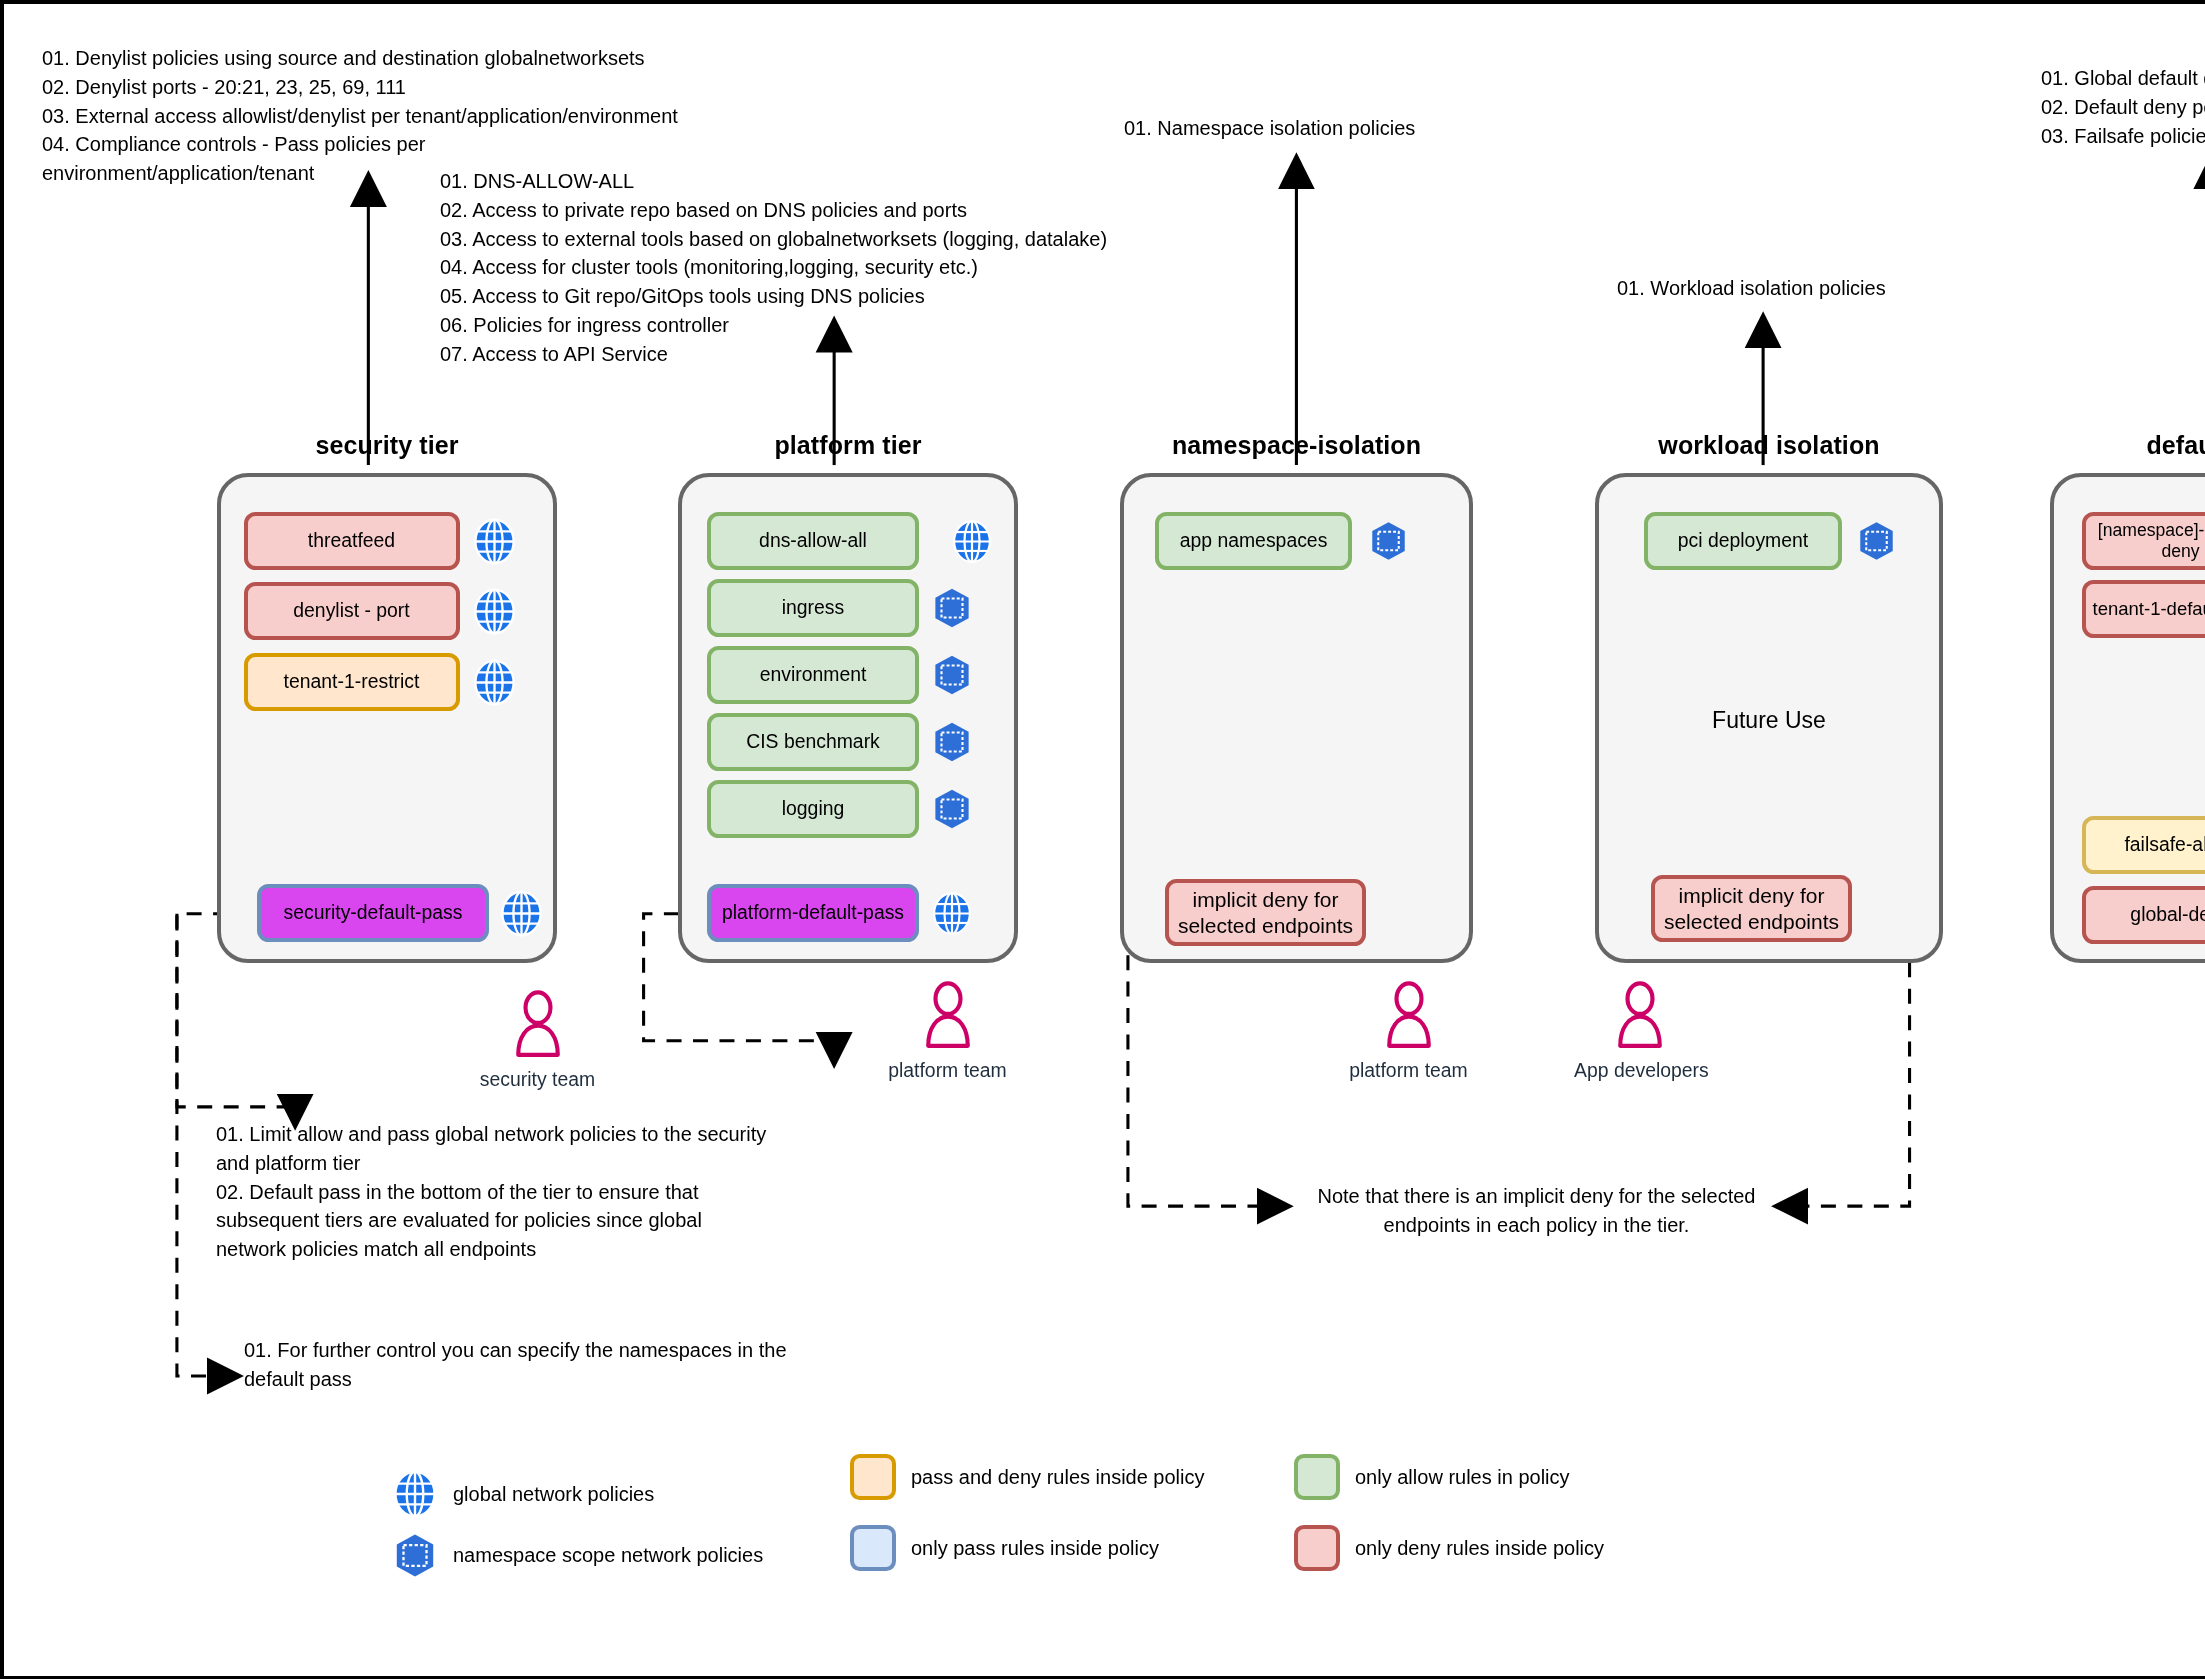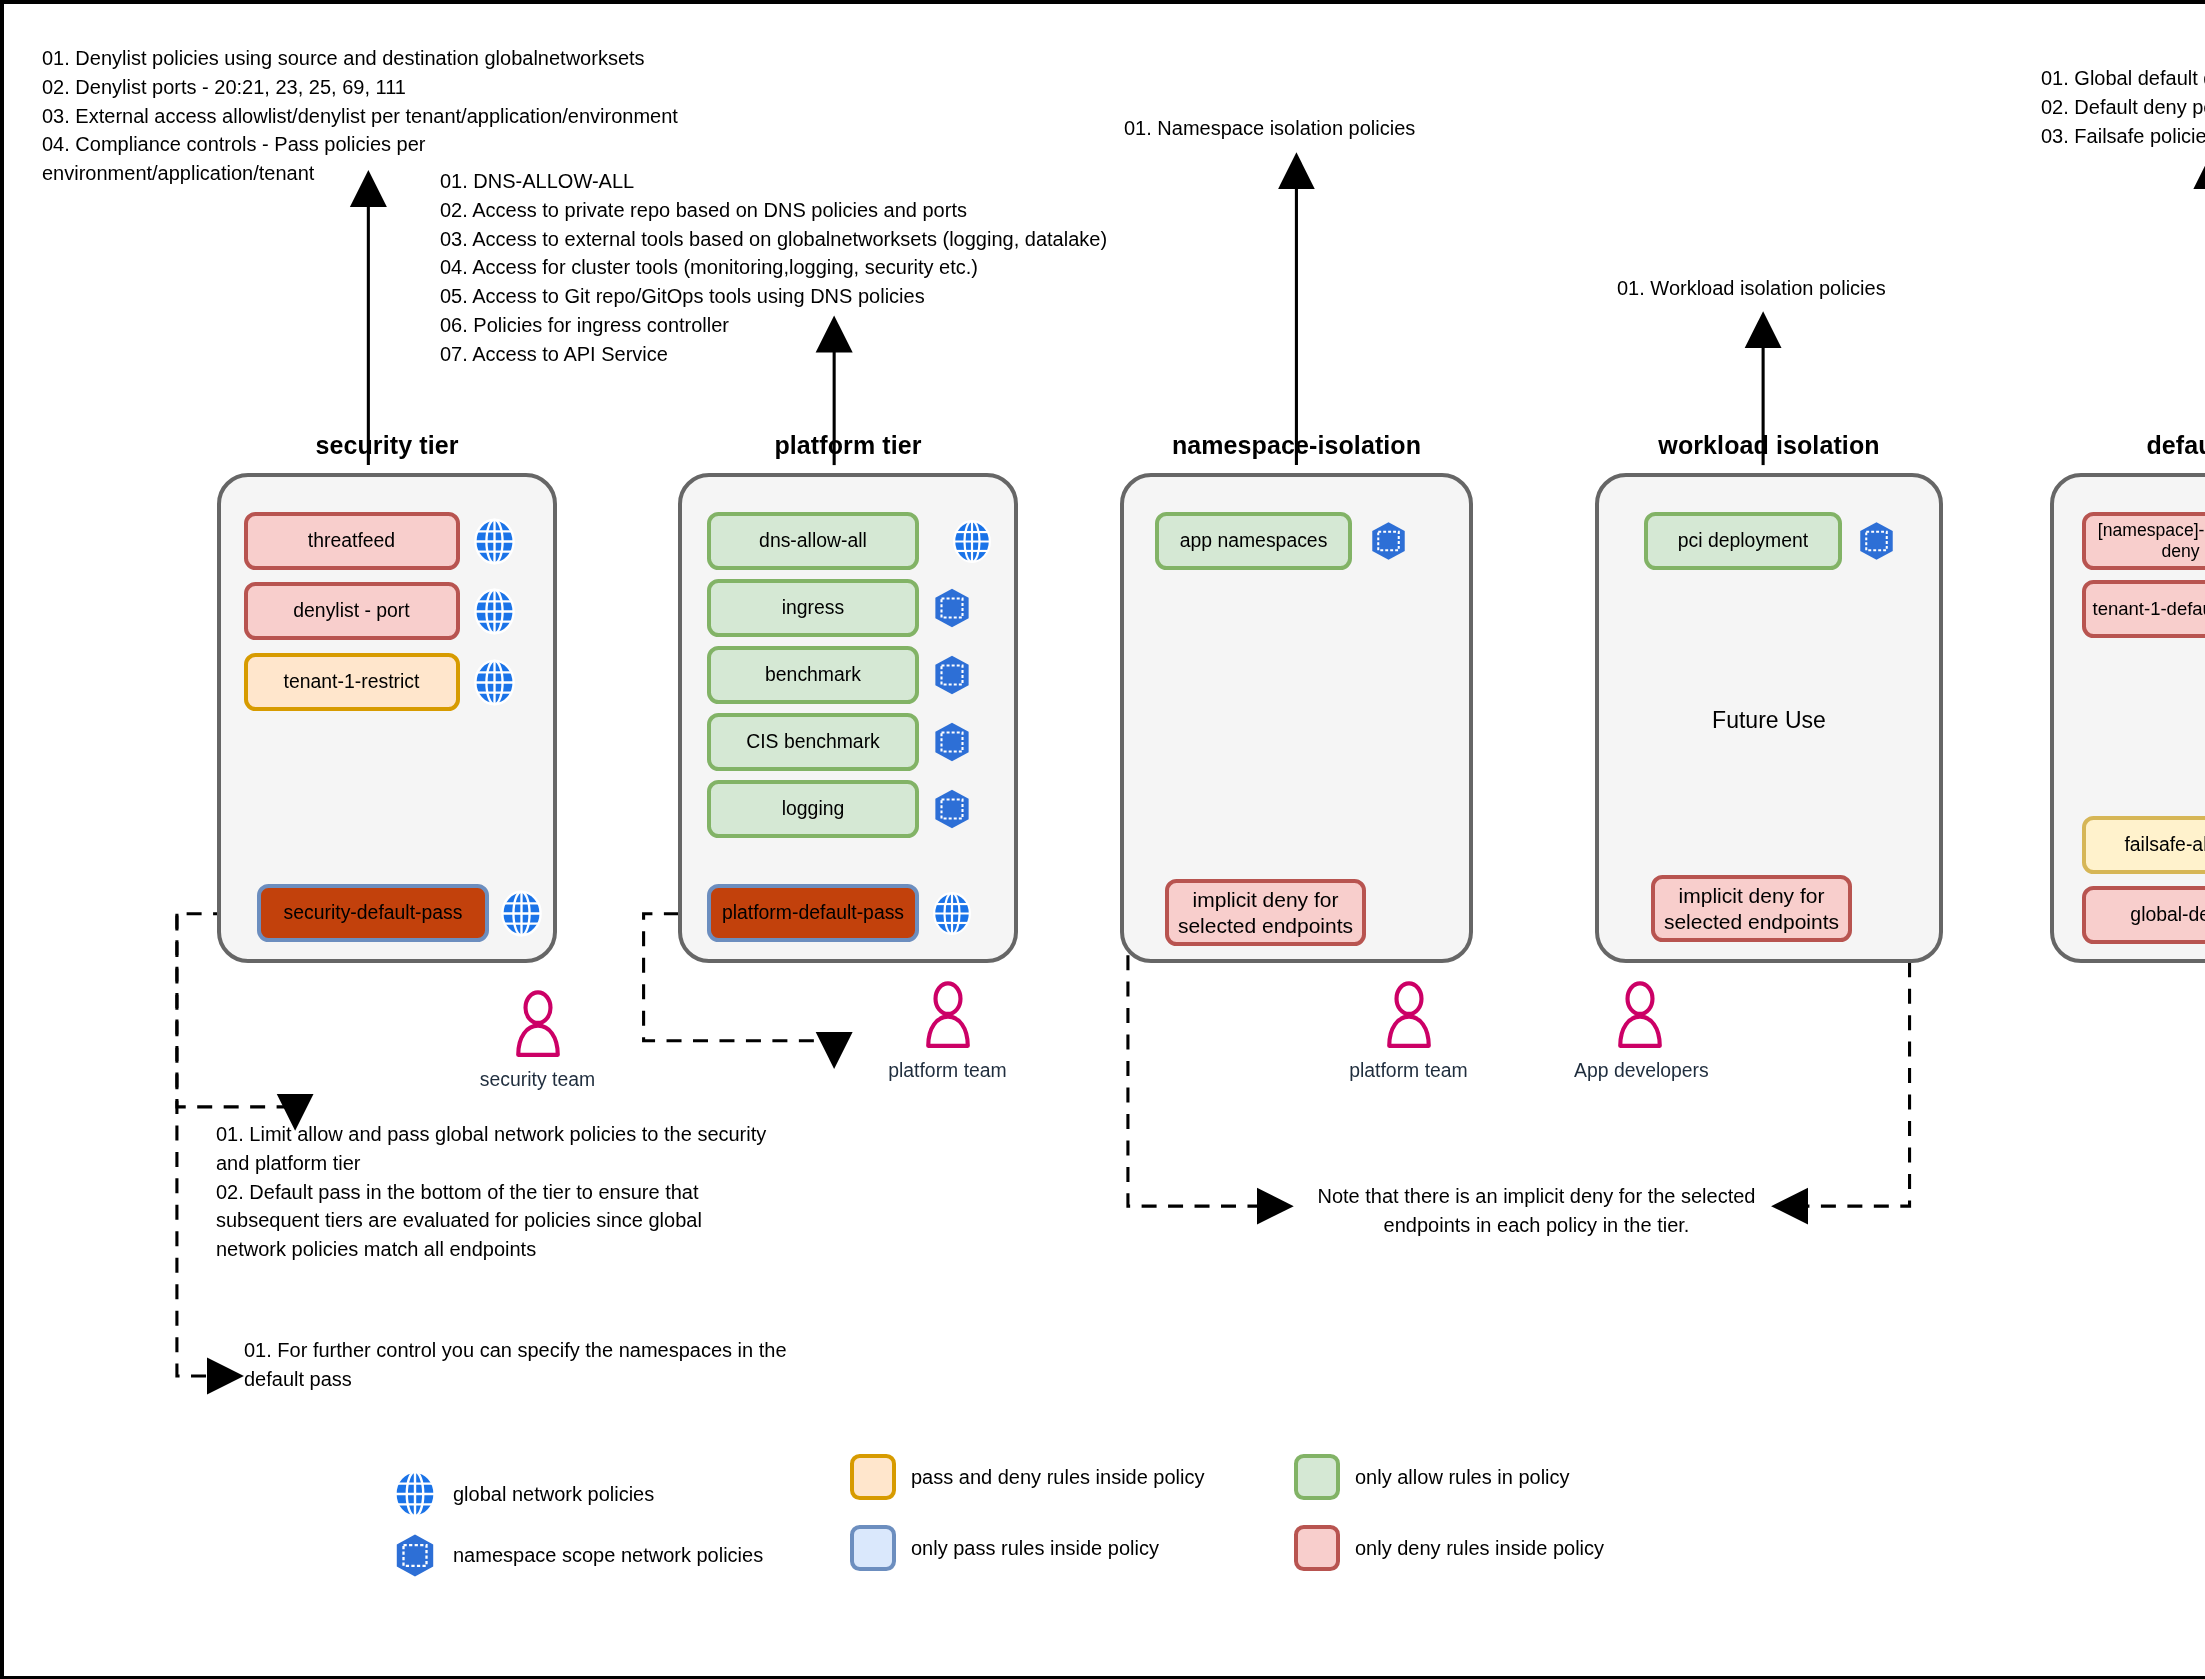--- a/index.html
+++ b/index.html
@@ -64,21 +64,21 @@
     justify-content:center;
     text-align:center;
     font-size:19.4px;
     color:#000000;
     line-height:1.2;
     padding:0 6.2px;
   }
   .policy.deny{background:#f8cecc;border-color:#b85450;}
   .policy.allow{background:#d5e8d4;border-color:#82b366;}
   .policy.passdeny{background:#ffe6cc;border-color:#d79b00;}
-  .policy.pass{background:#c2410c;border-color:#6c8ebf;}
+  .policy.pass{background:#d946ef;border-color:#6c8ebf;}
   .policy.failsafe{background:#fff2cc;border-color:#d6b656;}
   .policy.two-line{font-size:21px;}
 
   .future-use{
     position:absolute;
     width:100%;
     text-align:center;
     font-size:23px;
     color:#000000;
   }
@@ -288,21 +288,21 @@
       <div class="policy allow" style="width:212px;">ingress</div>
       <span class="icon ns-icon" style="margin-left:11.5px;">
         <svg width="42" height="46" viewBox="0 0 24 24">
             <polygon points="12,1 21.5,6.2 21.5,17.8 12,23 2.5,17.8 2.5,6.2" fill="#2d6fd6"></polygon>
             <rect x="6" y="6.6" width="12" height="10.8" fill="none" stroke="#ffffff" stroke-width="1.2" stroke-dasharray="1.7 1.2"></rect>
           </svg>
       </span>
     </div>
 
     <div class="policy-row" style="left:29px;top:173px;">
-      <div class="policy allow" style="width:212px;">benchmark</div>
+      <div class="policy allow" style="width:212px;">environment</div>
       <span class="icon ns-icon" style="margin-left:11.5px;">
         <svg width="42" height="46" viewBox="0 0 24 24">
             <polygon points="12,1 21.5,6.2 21.5,17.8 12,23 2.5,17.8 2.5,6.2" fill="#2d6fd6"></polygon>
             <rect x="6" y="6.6" width="12" height="10.8" fill="none" stroke="#ffffff" stroke-width="1.2" stroke-dasharray="1.7 1.2"></rect>
           </svg>
       </span>
     </div>
 
     <div class="policy-row" style="left:29px;top:240px;">
       <div class="policy allow" style="width:212px;">CIS benchmark</div>

